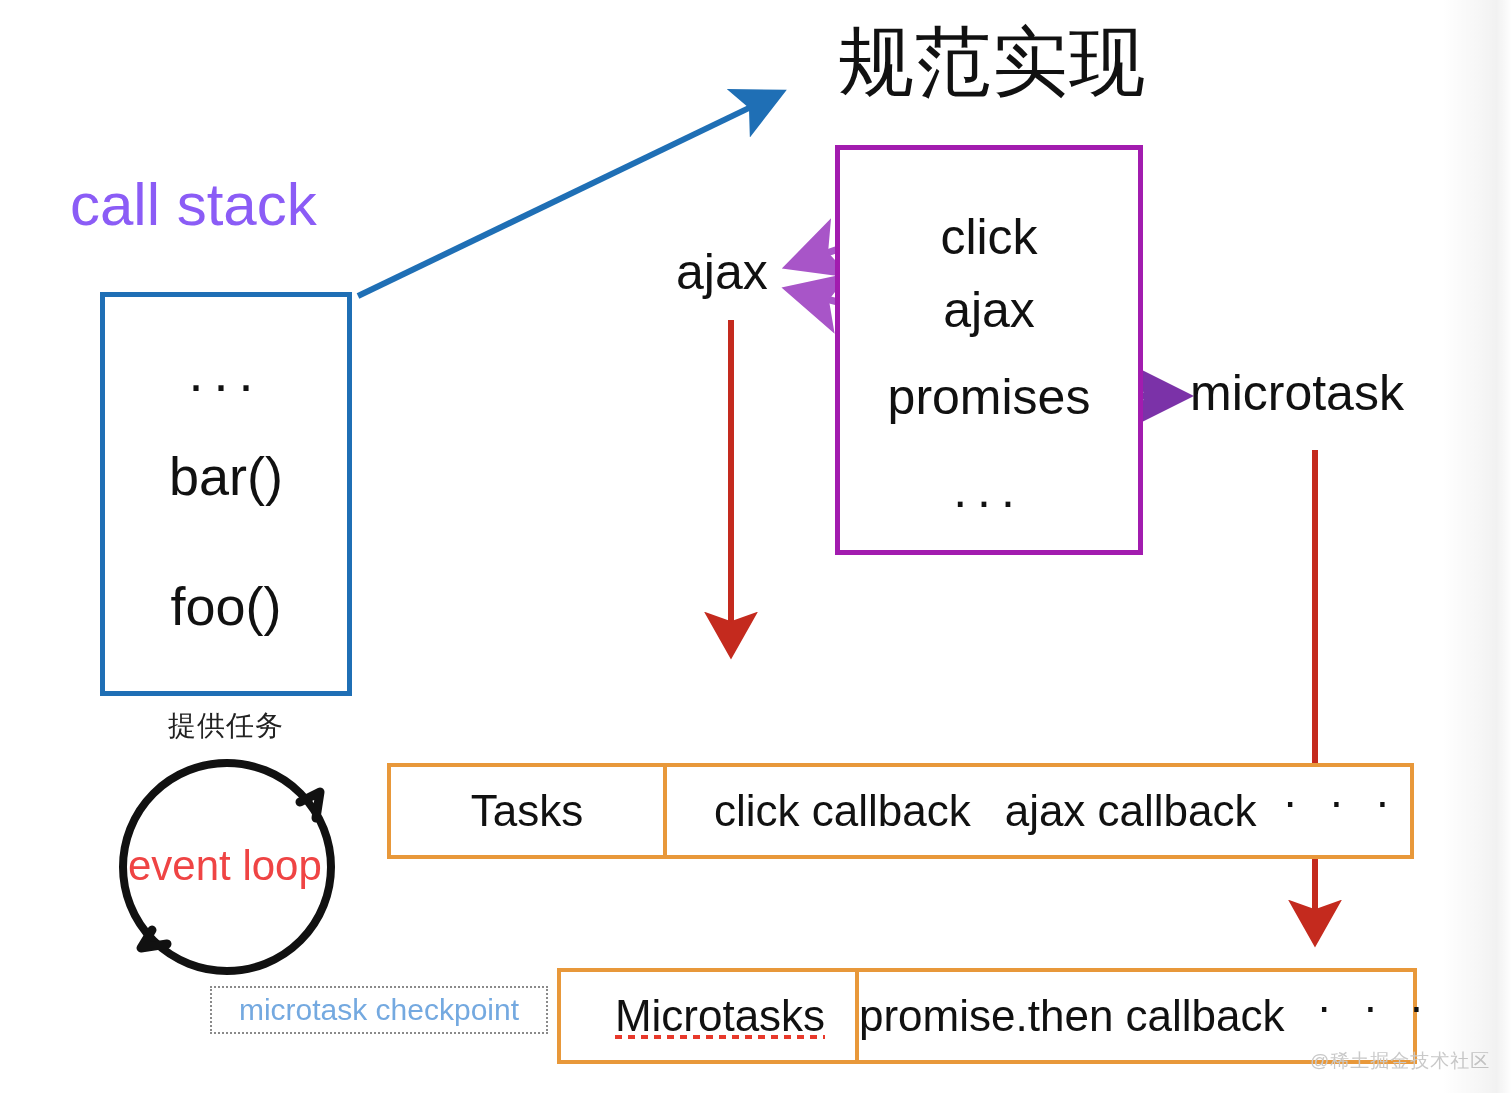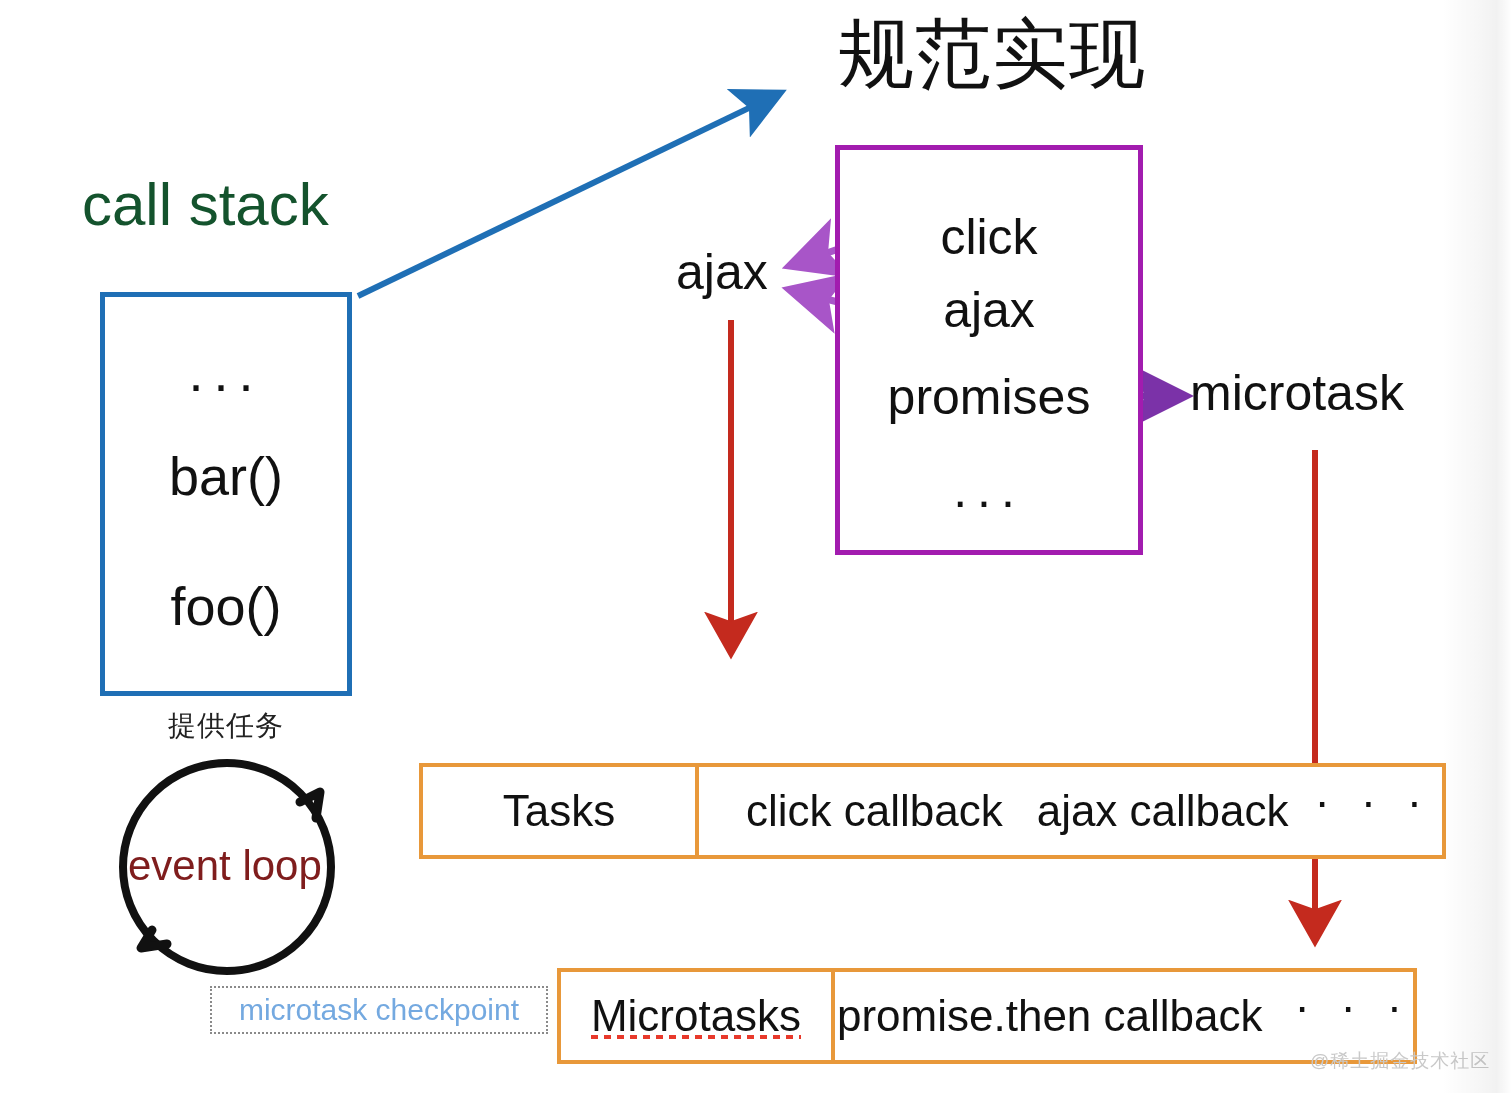--- a/index.html
+++ b/index.html
@@ -25,34 +25,33 @@
     width: 70px;
     height: 1093px;
     background: linear-gradient(to right, rgba(255,255,255,0) 0%, rgba(0,0,0,0.035) 55%, rgba(0,0,0,0.055) 78%, rgba(255,255,255,0) 100%);
     pointer-events: none;
   }
 
   .abs { position: absolute; }
 
   
   .title-cn {
-    left: 838px; top: 16px;
+    left: 838px; top: 24px;
     font-size: 76px;
     line-height: 1;
     color: #111111;
     letter-spacing: 1px;
     white-space: nowrap;
   }
   .label-callstack {
     left: 70px; top: 175px;
     font-size: 60px;
     line-height: 1;
-    color: #14532d;
-    white-space: nowrap;
-    margin-left: 12px;
+    color: #8b5cf6;
+    white-space: nowrap;
   }
   .label-task {
     left: 676px; top: 247px;
     font-size: 50px;
     line-height: 1;
     color: #111111;
     white-space: nowrap;
   }
   .label-microtask {
     left: 1190px; top: 368px;
@@ -67,21 +66,21 @@
     line-height: 1;
     color: #222222;
     letter-spacing: 1px;
     white-space: nowrap;
     font-family: Liberation Mono, monospace;
   }
   .label-eventloop {
     left: 128px; top: 845px;
     font-size: 42px;
     line-height: 1;
-    color: #7f1d1d;
+    color: #ef4444;
     white-space: nowrap;
   }
 
   
   .callstack-box {
     left: 100px; top: 292px;
     width: 252px; height: 404px;
     border: 5px solid #1F6FB5;
     box-sizing: border-box;
     background: #ffffff;
@@ -137,31 +136,31 @@
     white-space: nowrap;
   }
   .queue .divider {
     width: 4px;
     background: #E8983A;
     flex: 0 0 4px;
   }
 
   .tasks-row {
     left: 387px; top: 763px;
-    width: 1027px; height: 96px; margin-left: 32px;
+    width: 1027px; height: 96px;
   }
   .tasks-row .c-label { flex: 0 0 272px; }
   .tasks-row .c-items { flex: 1 1 auto; gap: 18px; padding-left: 28px; }
   .tasks-row .c-items .it { padding: 0 8px; }
 
   .micro-row {
     left: 557px; top: 968px;
     width: 860px; height: 96px;
   }
-  .micro-row .c-label { flex: 0 0 270px; }
+  .micro-row .c-label { flex: 0 0 270px; margin-left: 24px; }
   .micro-row .c-items { flex: 1 1 auto; gap: 32px; }
 
   .ellip {
     font-size: 46px;
     letter-spacing: 9px;
     color: #111111;
     line-height: 1;
     position: relative;
     top: -10px;
   }

